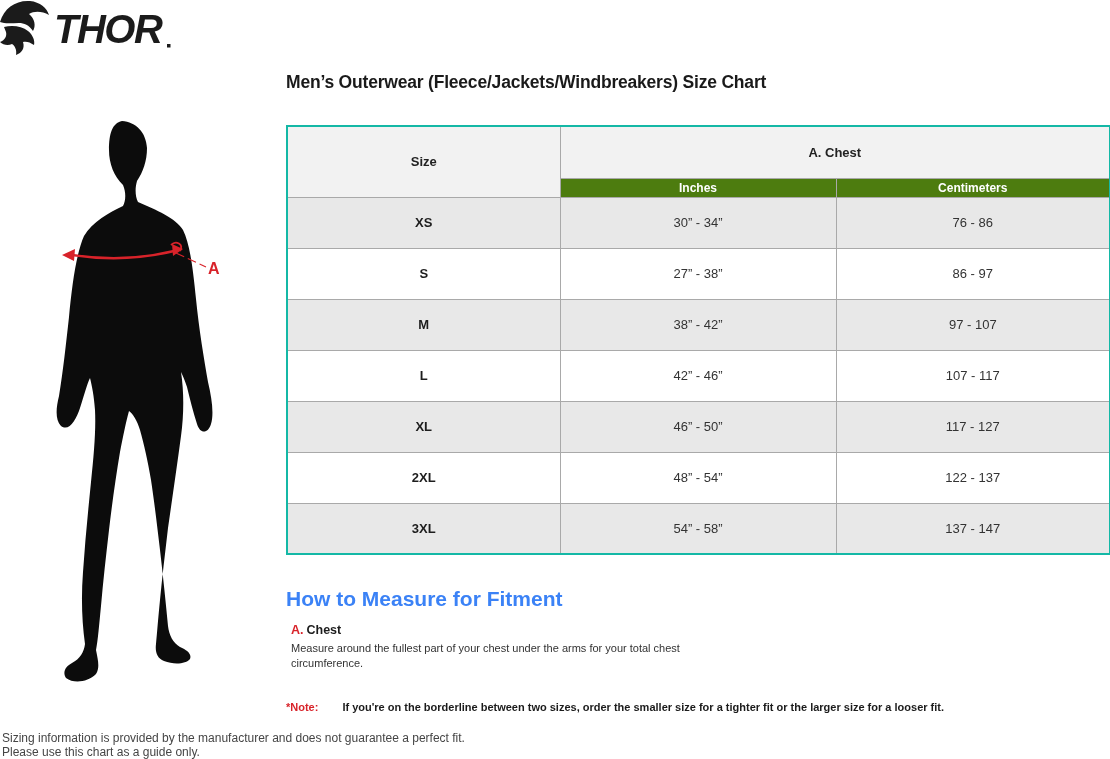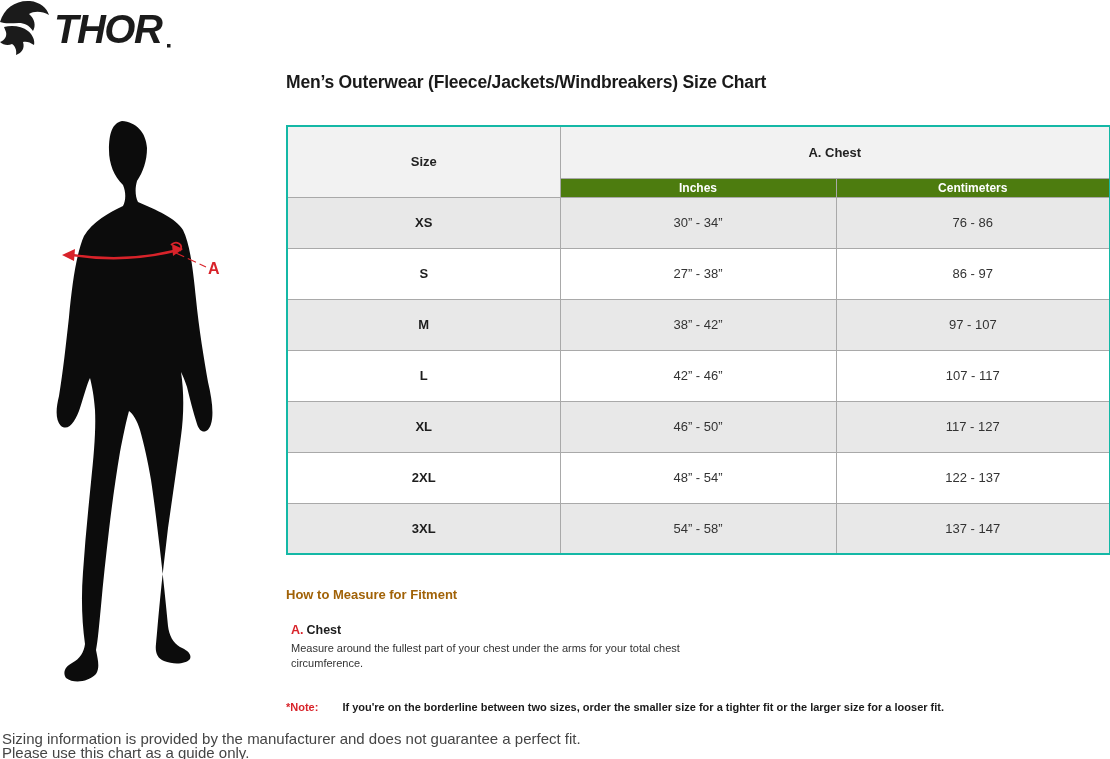--- a/index.html
+++ b/index.html
@@ -49,37 +49,37 @@
   }
   tbody tr { height: 51px; }
   tbody tr:nth-child(odd)  td { background: #e8e8e8; }
   tbody tr:nth-child(even) td { background: #ffffff; }
   td.size-cell { font-weight: 700; font-size: 13px; color: #1d1d1d; }
   td.val-cell  { font-size: 13px; color: #333; }
 
   
   .howto-heading {
     position: absolute; left: 286px; top: 587px;
-    font-size: 13px; font-weight: 700; color: #a16207;
+    font-size: 21px; font-weight: 700; color: #3b82f6;
   }
   .measure-item { position: absolute; left: 291px; top: 623px; width: 410px; }
   .measure-item .item-title { font-size: 12.5px; font-weight: 700; color: #1d1d1d; }
   .measure-item .item-key { color: #d8232a; margin-right: 3px; }
   .measure-item .item-desc {
     margin-top: 4px; font-size: 11px; line-height: 15px; color: #333;
     font-weight: 400;
   }
 
   
   .note-line { position: absolute; left: 286px; top: 701px; font-size: 11px; font-weight: 700; }
   .note-label { color: #d8232a; margin-right: 16px; margin-top: 20px; }
   .note-text { color: #1b1b1b; margin-left: 8px; }
 
   
-  .footer { position: absolute; left: 2px; top: 732px; font-size: 15px; line-height: 13.8px; color: #454545; }
+  .footer { position: absolute; left: 2px; top: 732px; font-size: 12px; line-height: 13.8px; color: #454545; }
 </style>
 </head>
 <body>
 
 <div class="logo">
   <svg width="185" height="56" viewBox="0 0 185 56">
     <g fill="#1b1b1b">
       <path d="M0 22 C4 8 16 0 30 1 C40 2 47 8 49 15 C42 11 34 11 29 14 C35 19 36 26 33 31 C29 25 24 23 19 23 C12 23 5 24 0 22 Z"></path>
       <path d="M4 27 C12 25 22 26 28 31 C33 35 35 41 34 45 C30 42 26 41 23 42 C25 48 22 53 16 55 C17 50 15 46 12 44 C8 46 3 45 0 42 C5 40 7 36 6 32 Z"></path>
     </g>

